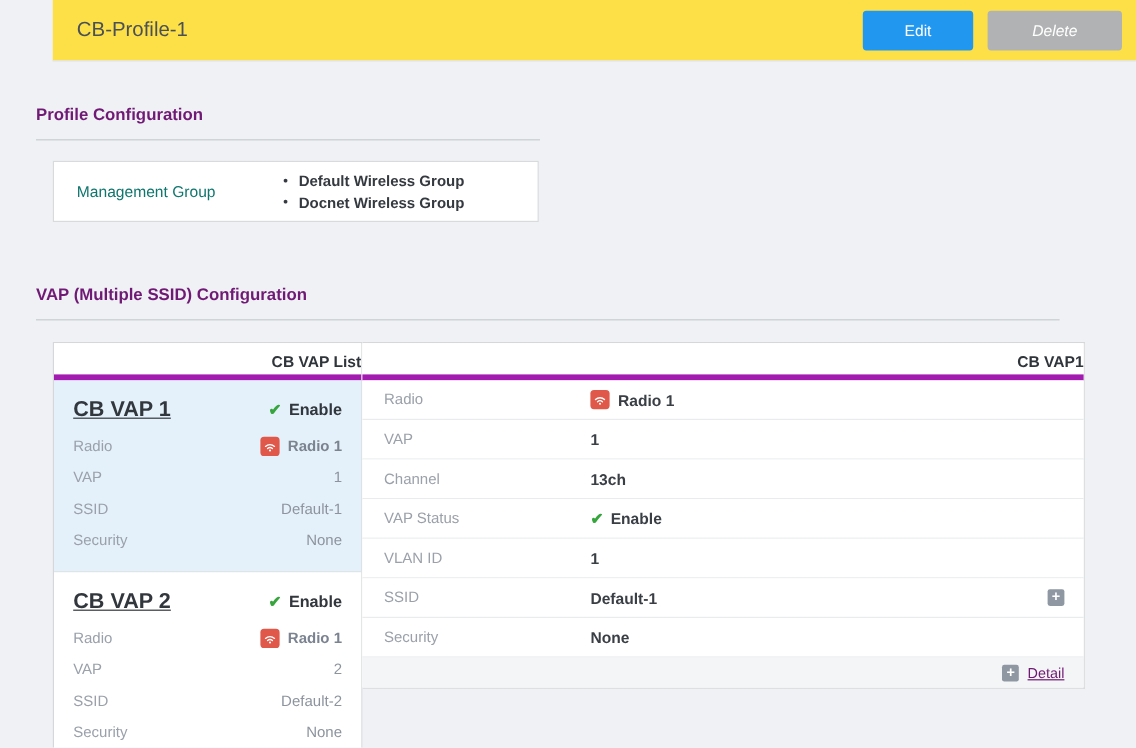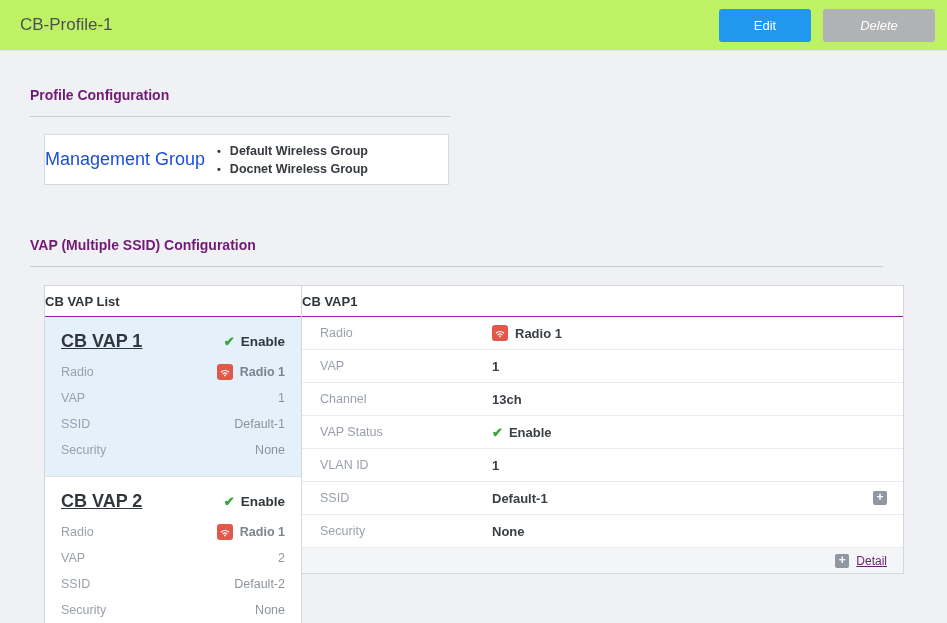--- a/index.html
+++ b/index.html
@@ -7,25 +7,26 @@
   body {
     font-family: "Liberation Sans", sans-serif;
     background: #eff1f4;
     overflow: hidden;
     position: relative;
   }
 
   
   .topbar {
     height: 51px;
-    background: #bef264;
+    background: #fde047;
     border-bottom: 1px solid #e1e3e6;
     display: flex;
     align-items: center;
     padding: 0 12px 0 20px;
+    margin-left: 44px;
   }
   .page-title { font-size: 17px; color: #4a5056; font-weight: 400; }
   .topbar-buttons { margin-left: auto; display: flex; }
   .btn {
     height: 33px;
     border: none;
     border-radius: 3px;
     color: #ffffff;
     font-family: "Liberation Sans", sans-serif;
     font-size: 13px;
@@ -50,42 +51,42 @@
   
   .mg-box {
     margin: 17px 0 0 14px;
     width: 405px;
     height: 51px;
     background: #ffffff;
     border: 1px solid #d8dadc;
     display: flex;
     align-items: center;
   }
-  .mg-label { width: 172px; font-size: 18px; color: #1d4ed8; }
+  .mg-label { margin-left: 19px; width: 172px; font-size: 13px; color: #0f766e; }
   .mg-list { list-style: none; }
   .mg-list li {
     font-size: 12.5px;
     font-weight: bold;
     color: #353a40;
     line-height: 18px;
     display: flex;
     align-items: center;
   }
   .bullet { font-size: 11px; margin-right: 9px; color: #353a40; }
 
   
   .panels { margin: 18px 0 0 14px; display: flex; align-items: flex-start; }
   .panel-header {
     height: 31px;
     line-height: 31px;
-    text-align: left;
+    text-align: right;
     font-size: 13px;
     font-weight: bold;
     color: #2f353b;
-    border-bottom: 1px solid #a21caf;
+    border-bottom: 5px solid #a21caf;
     background: #ffffff;
   }
 
   
   .list-panel {
     width: 258px;
     background: #ffffff;
     border: 1px solid #d5d7da;
     padding-bottom: 6px;
   }

